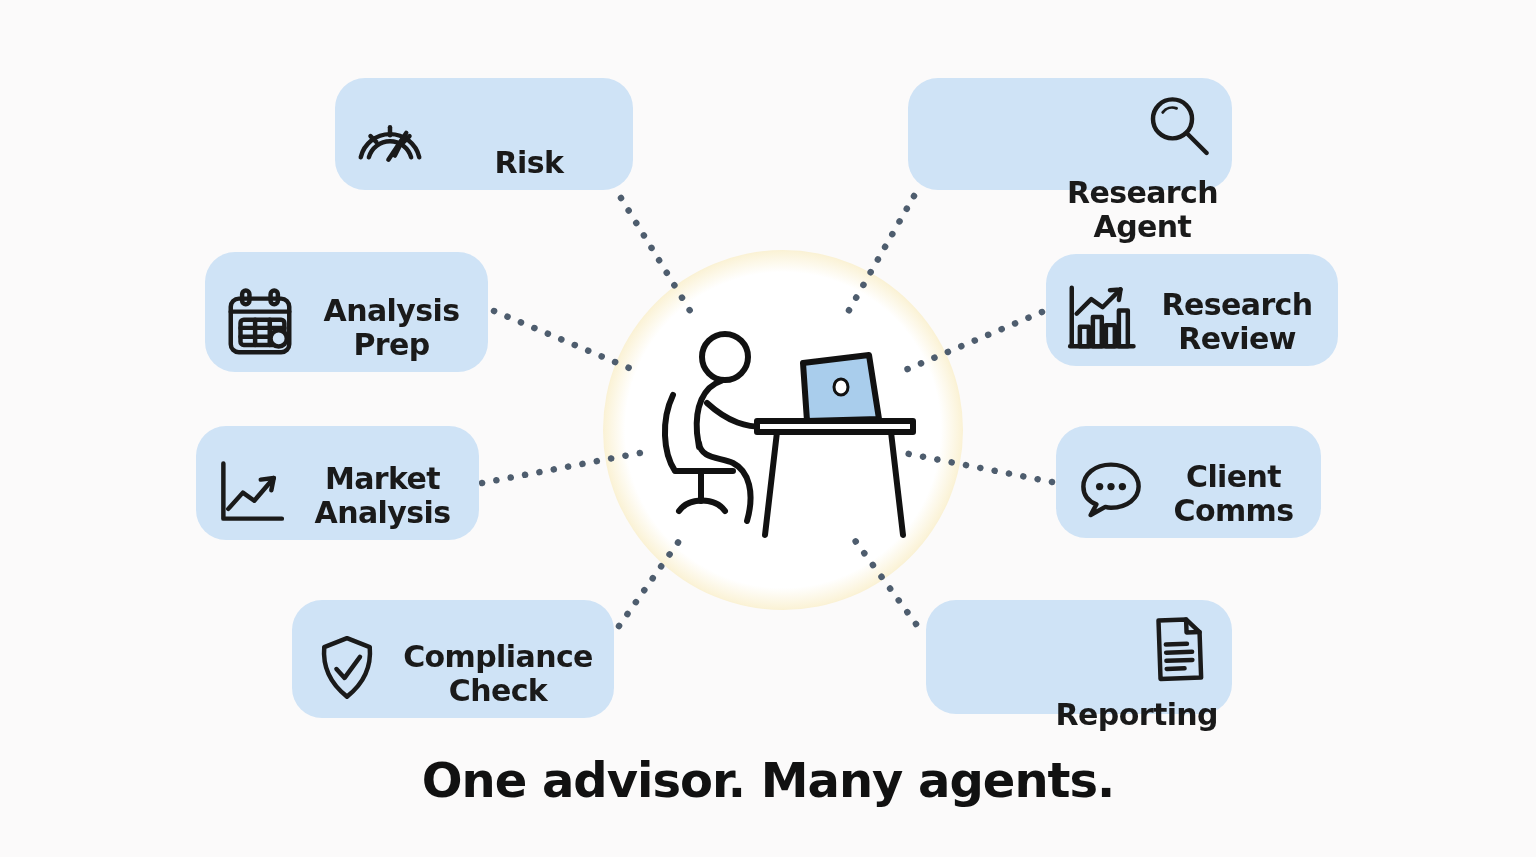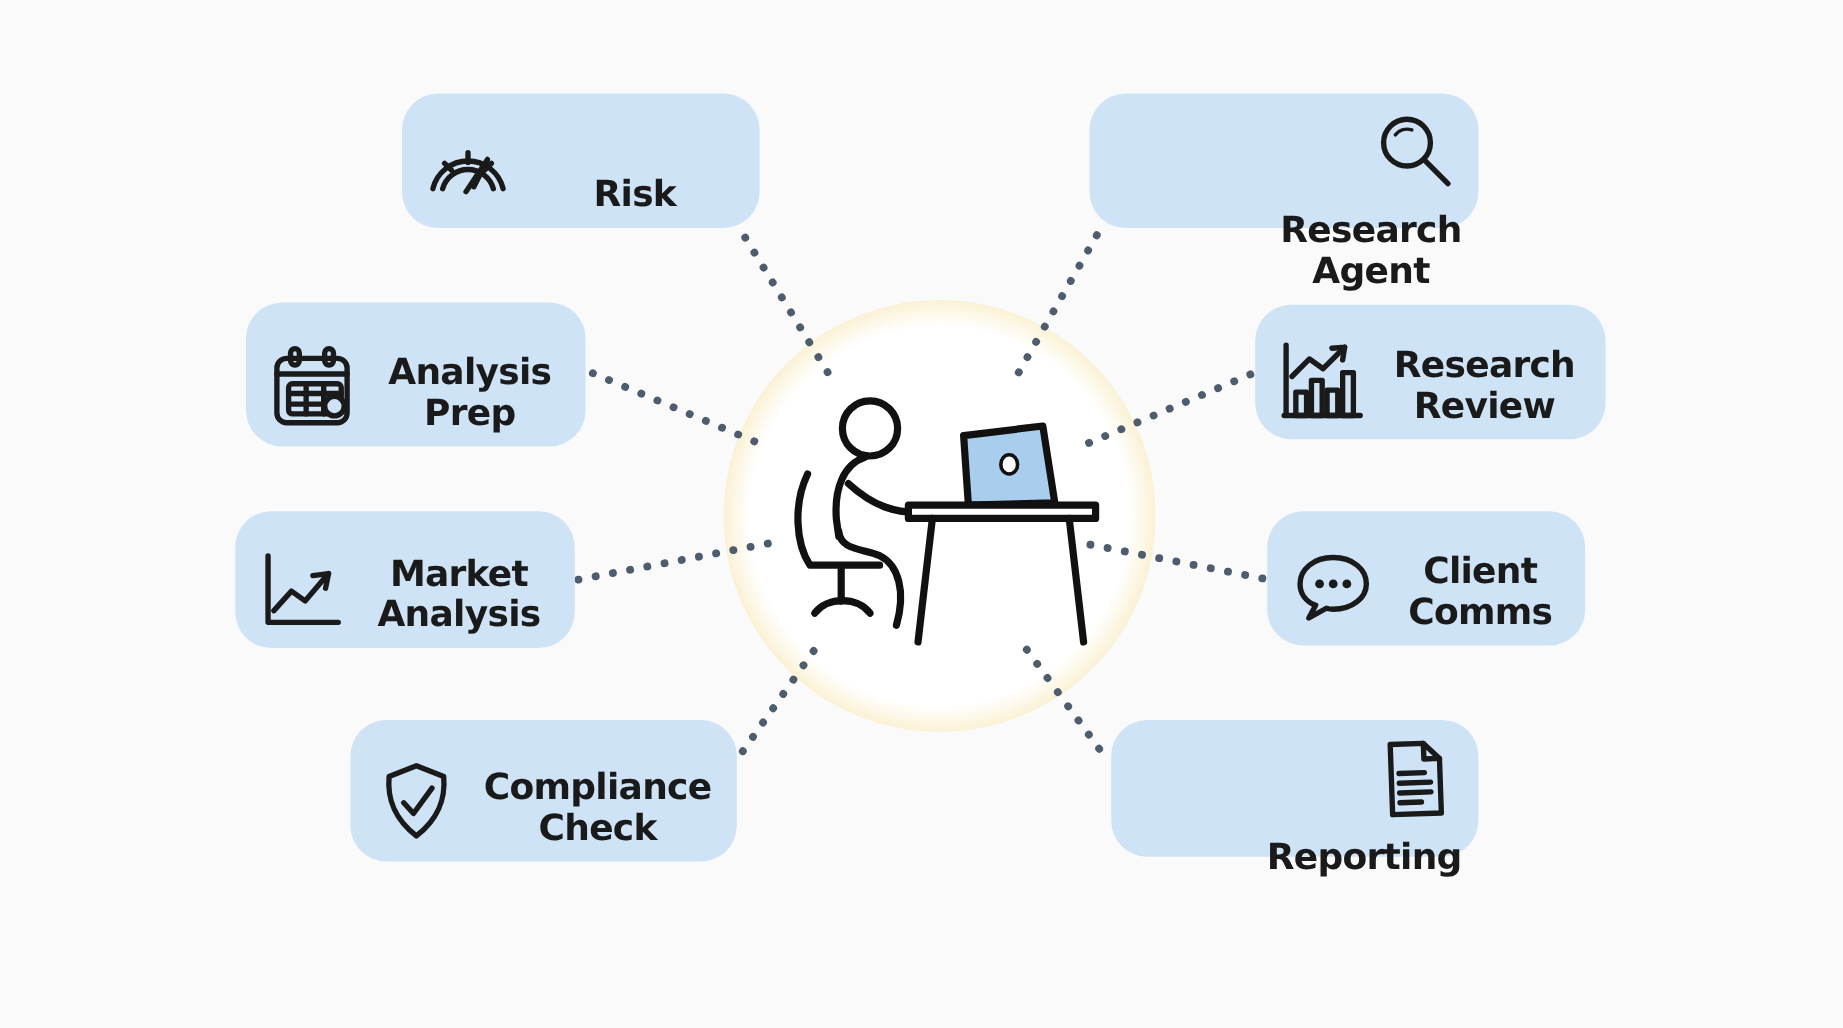--- a/index.html
+++ b/index.html
@@ -261,14 +261,15 @@
           <path class="ic" d="M32,42 L58,42 M32,52 L64,52 M32,62 L64,62 M32,72 L54,72"></path>
         </g>
       </svg>
     </div>
     <div class="label">
       <div>Reporting</div>
       <div></div>
     </div>
   </div>
 
+  <div class="caption">One advisor. Many agents.</div>
 
 </div>
 
 </body></html>

